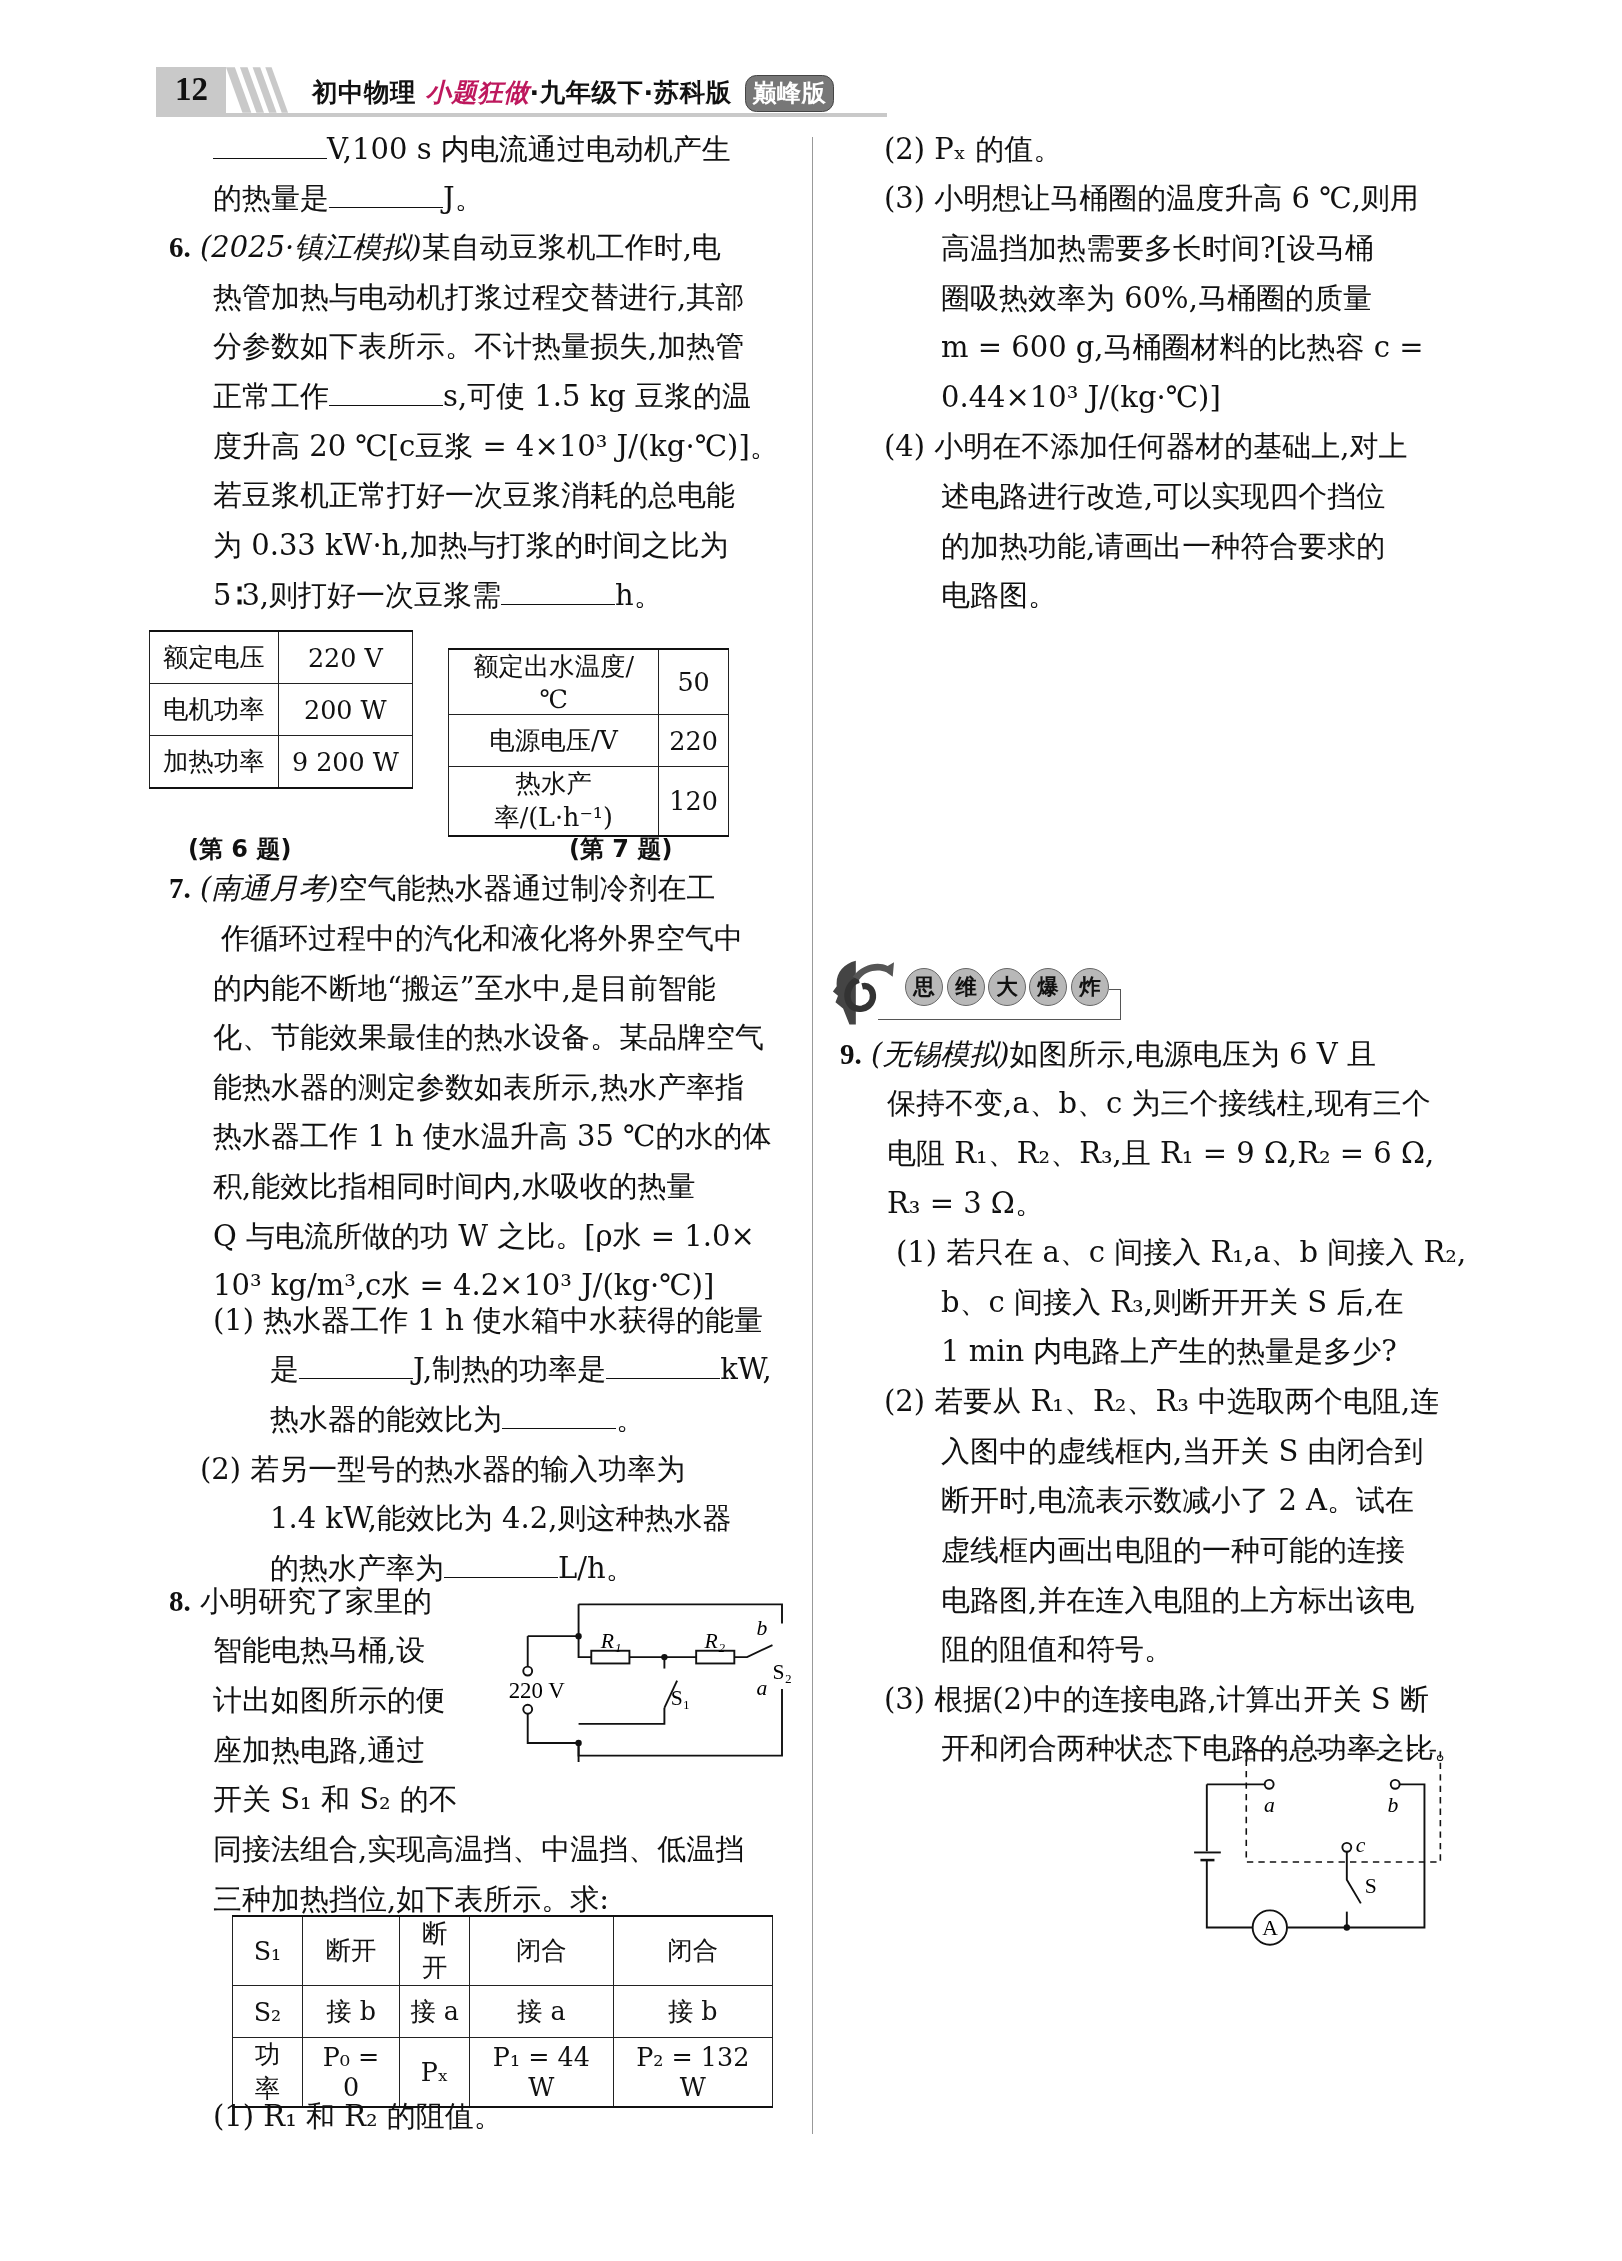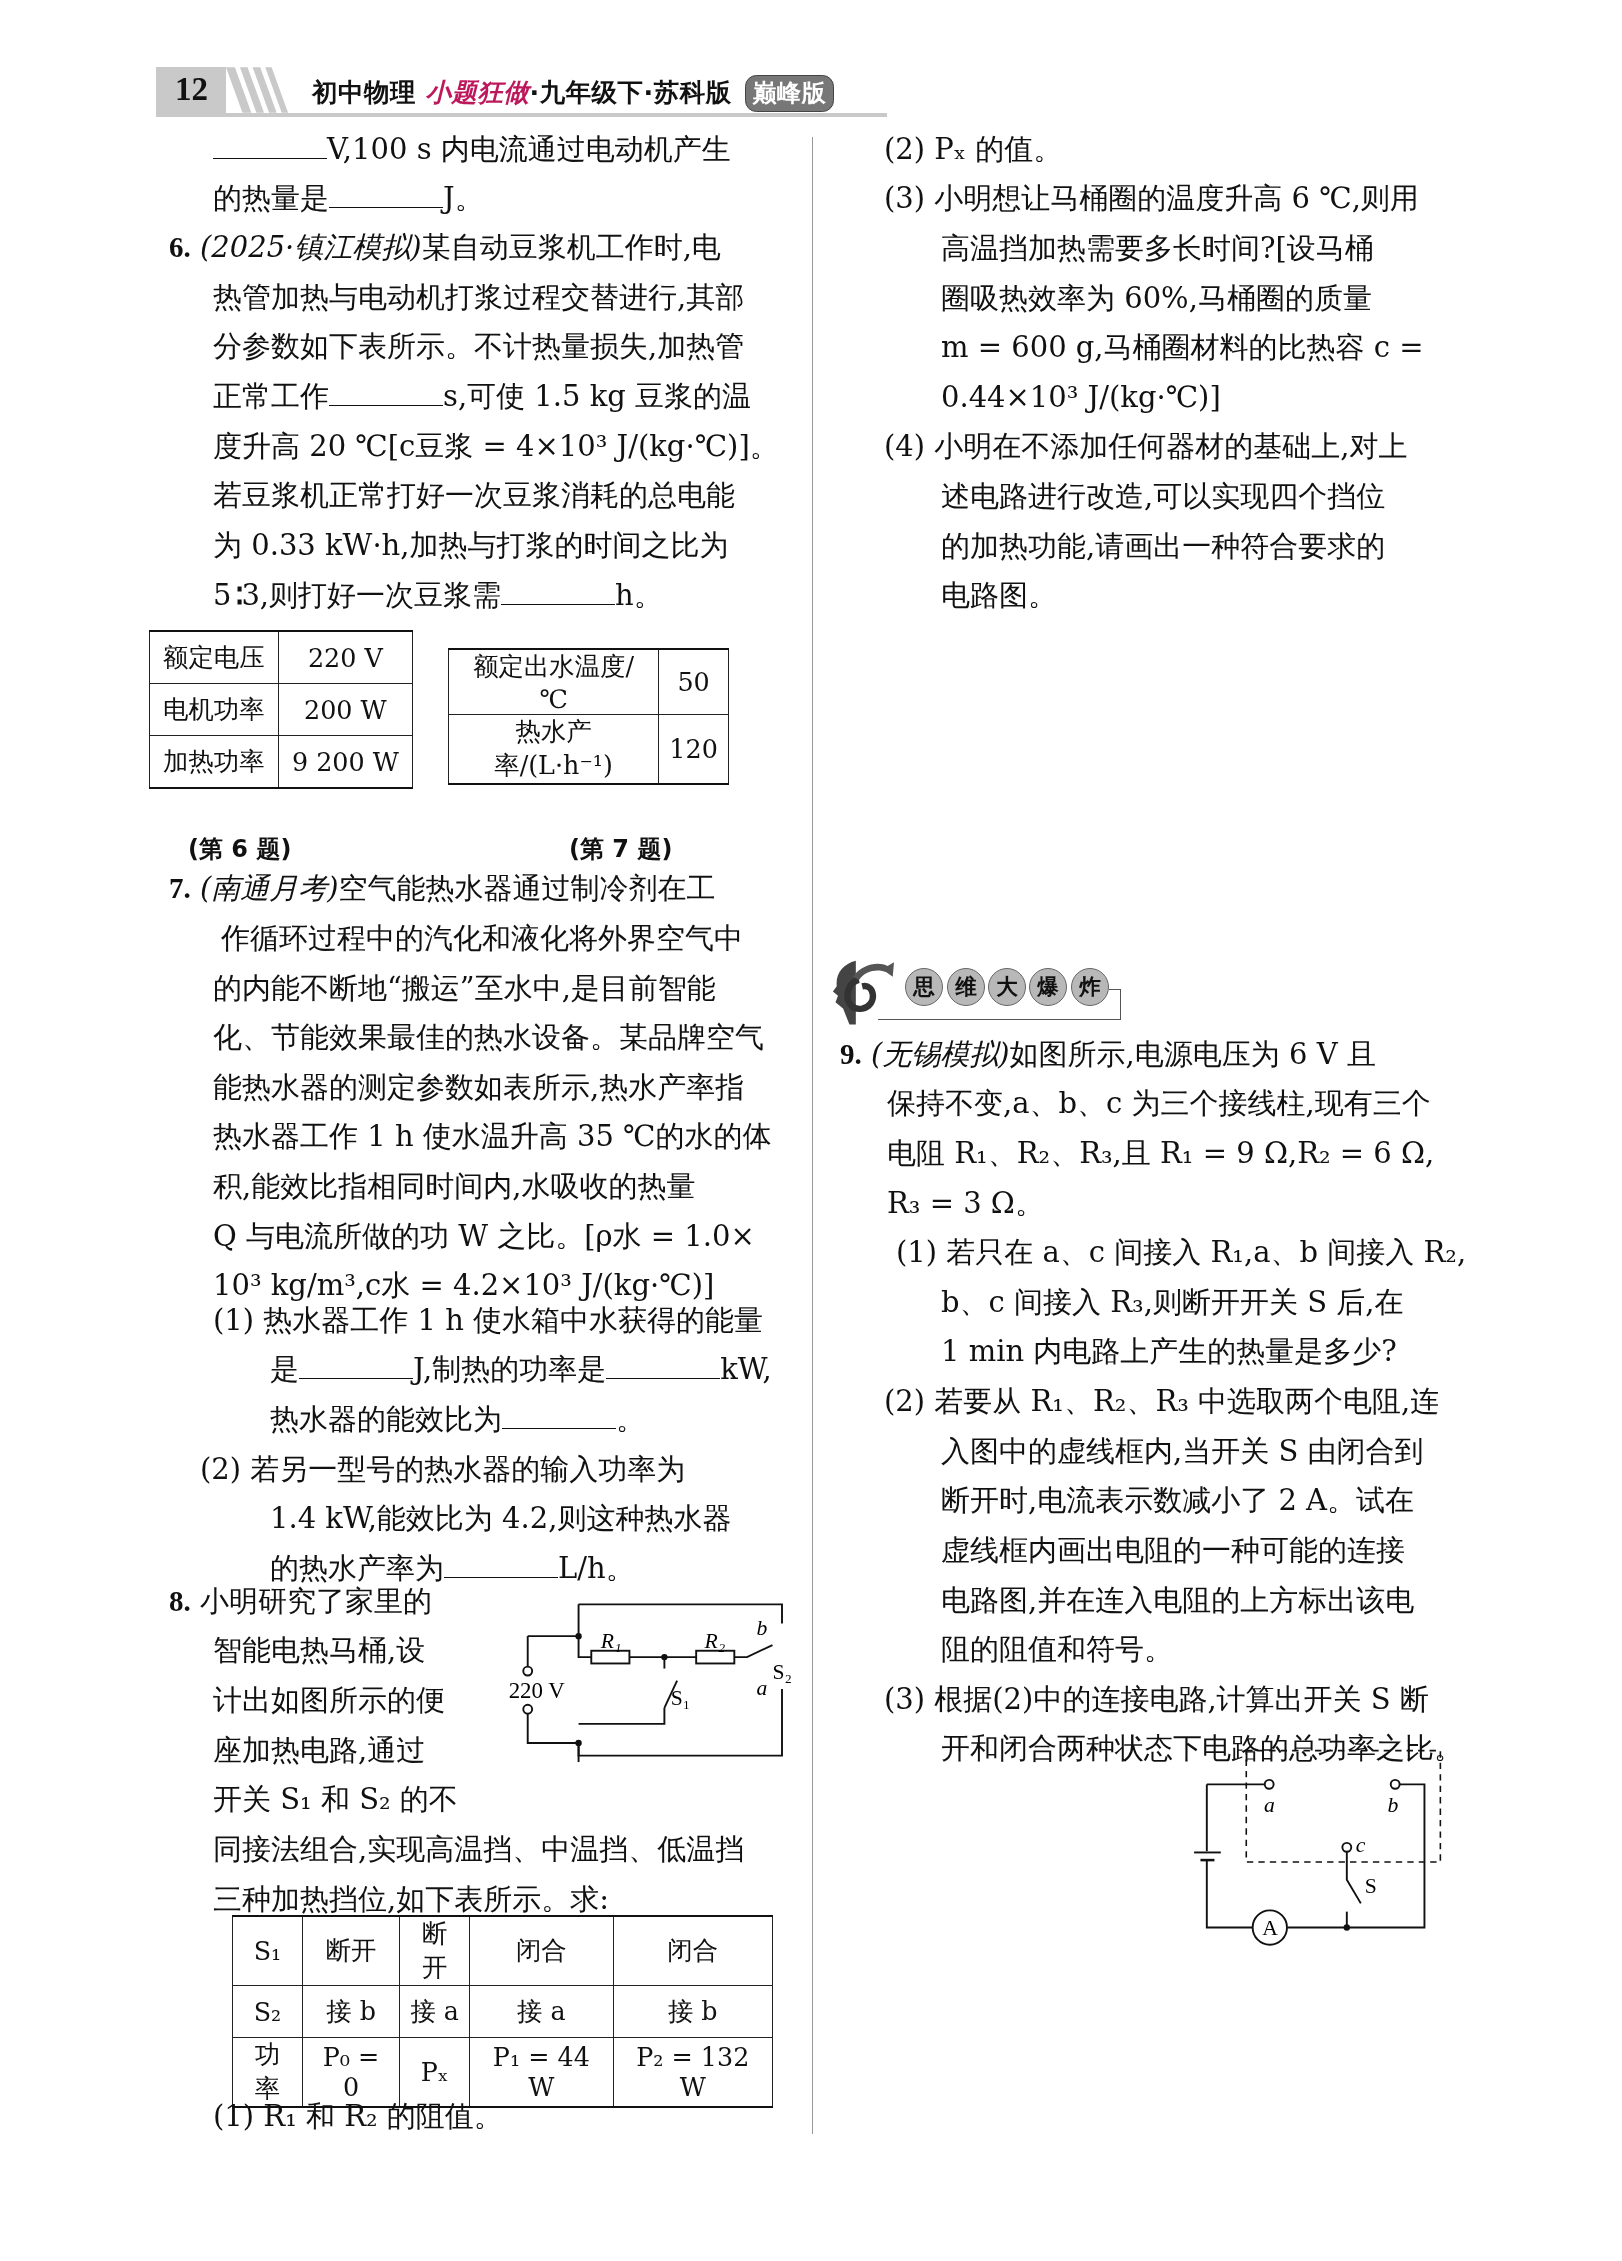--- a/index.html
+++ b/index.html
@@ -88,20 +88,24 @@
       </tr>
 </tbody>
   </table>
 <div class="caption" style="left:188px;top:833px;">(第 6 题)</div>
 
 <table class="t outer" style="left:448px;top:604px;width:281px;margin-top:44px;">
   <tbody>
       <tr>
         <td>额定出水温度/℃</td>
         <td>50</td>
+      </tr>
+  <tr>
+        <td>电源电压/V</td>
+        <td>220</td>
       </tr>
   <tr>
         <td>热水产率/(L·h⁻¹)</td>
         <td>120</td>
       </tr>
 </tbody>
   </table>
 <div class="caption" style="left:569px;top:833px;">(第 7 题)</div>
 
 <div class="line" style="left:169px;top:871px;">

